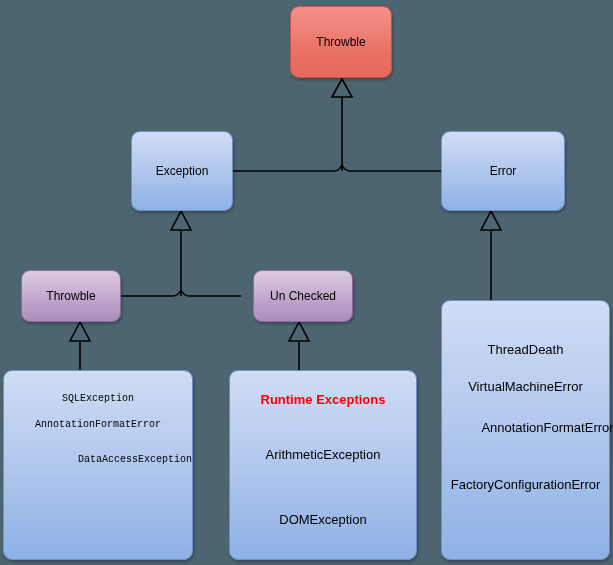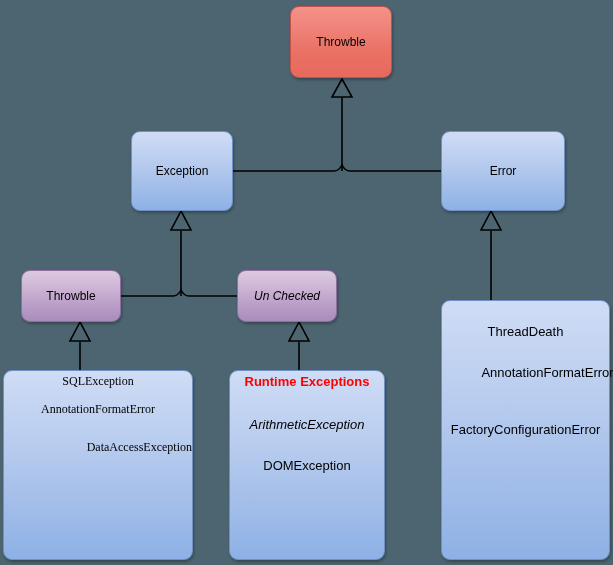--- a/index.html
+++ b/index.html
@@ -55,29 +55,29 @@
   
   .node.purple {
     background: linear-gradient(to bottom, #dcc9e0 0%, #ceb6d6 32%, #bb9fc9 66%, #ab8cbc 100%);
     border: 1px solid #8e6fa0;
     box-shadow: 1px 2px 3px rgba(0,0,0,0.28);
     font-size: 13px;
   }
   
   .node.list {
     justify-content: flex-start;
-    padding-top: 4px;
+    padding-top: 22px;
   }
   .node.list .row {
     width: 100%;
     line-height: 1.15;
   }
   .mono .row {
-    font-family: Liberation Serif, serif;
-    font-size: 12px;
+    font-family: Liberation Mono, monospace;
+    font-size: 10px;
   }
   .sans .row {
     font-family: "Liberation Sans", sans-serif;
     font-size: 13px;
   }
   .row.red-label {
     color: #ff0000;
     font-weight: bold;
   }
   .node-title {
@@ -130,35 +130,36 @@
   </div>
 
   <div class="node blue" style="left:441px; top:131px; width:124px; height:80px;">
     <span class="node-title">Error</span>
   </div>
 
   <div class="node purple" style="left:21px; top:270px; width:100px; height:52px;">
     <span class="node-title">Throwble</span>
   </div>
 
-  <div class="node purple" style="left:237px; top:270px; width:100px; height:52px;font-style:italic;">
+  <div class="node purple" style="left:253px; top:270px; width:100px; height:52px;">
     <span class="node-title">Un Checked</span>
   </div>
 
   <div class="node blue list mono" style="left:3px; top:370px; width:190px; height:190px;">
       <div class="row">SQLException</div>
       <div class="row" style="margin-top: 14px;">AnnotationFormatError</div>
       <div class="row" style="margin-top: 24px; text-align: right;">DataAccessException</div>
     </div>
 
-  <div class="node blue list sans" style="left:229px; top:370px; width:156px; height:190px;">
+  <div class="node blue list sans" style="left:229px; top:370px; width:188px; height:190px;gap:24px;">
       <div class="row red-label">Runtime Exceptions</div>
-      <div class="row" style="margin-top: 28px; font-style: italic;">ArithmeticException</div>
+      <div class="row" style="margin-top: 16px;">ArithmeticException</div>
       <div class="row" style="margin-top: 26px;">DOMException</div>
     </div>
 
   <div class="node blue list sans" style="left:441px; top:300px; width:169px; height:260px;">
       <div class="row" style="margin-top: 20px;">ThreadDeath</div>
+      <div class="row" style="margin-top: 22px;">VirtualMachineError</div>
       <div class="row" style="margin-top: 26px; margin-left: 44px;">AnnotationFormatError</div>
       <div class="row" style="margin-top: 42px;">FactoryConfigurationError</div>
     </div>
 
 </div>
 
 </body></html>

